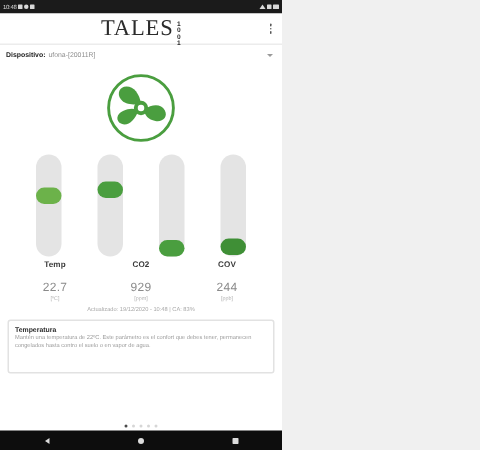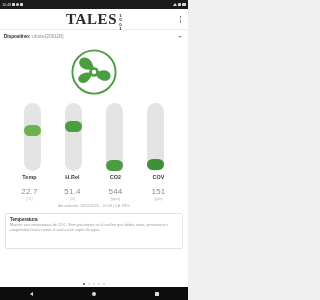--- a/index.html
+++ b/index.html
@@ -30,21 +30,21 @@
   
   .appbar {
     height: 21px; background: #ffffff;
     display: flex; align-items: center; justify-content: center;
     position: relative; border-bottom: 1px solid #ececec;
   }
   .logo { display: flex; align-items: flex-end; gap: 0px; }
   .logo-word {
     font-family: "Liberation Serif", serif;
     font-size: 15px; letter-spacing: 0.6px; color: #2b2b2b;
-    line-height: 15px; font-weight: 700;
+    line-height: 15px; font-weight: 400;
   }
   .logo-vert {
     font-family: "Liberation Sans", sans-serif;
     font-size: 4.4px; font-weight: 700; color: #2b2b2b;
     writing-mode: vertical-rl; text-orientation: upright;
     letter-spacing: -0.6px; line-height: 4.4px;
     margin-left: 0.5px; margin-bottom: 1px; height: 13px;
     display: flex; align-items: center;
   }
   .overflow {
@@ -198,32 +198,27 @@
     </div>
   </div>
 
   <div class="readings">
     <div class="reading">
       <div class="r-name">Temp</div>
       <div class="r-val">22.7</div>
       <div class="r-unit">[ºC]</div>
     </div>
     <div class="reading">
-      <div class="r-name">H.Rel</div>
-      <div class="r-val">51.4</div>
-      <div class="r-unit">[%]</div>
-    </div>
-    <div class="reading">
       <div class="r-name">CO2</div>
-      <div class="r-val">544</div>
+      <div class="r-val">929</div>
       <div class="r-unit">[ppm]</div>
     </div>
     <div class="reading">
       <div class="r-name">COV</div>
-      <div class="r-val">151</div>
+      <div class="r-val">244</div>
       <div class="r-unit">[ppb]</div>
     </div>
   </div>
 
   <div class="updated">Actualizado: 19/12/2020 - 10:48 | CA: 83%</div>
 
   <div class="cardwrap">
     <div class="card">
       <div class="card-title">Temperatura</div>
       <div class="card-body">Mantén una temperatura de 22ºC. Este parámetro es el confort que debes tener, permanecen congelados hasta contro el suelo o en vapor de agua.</div>

